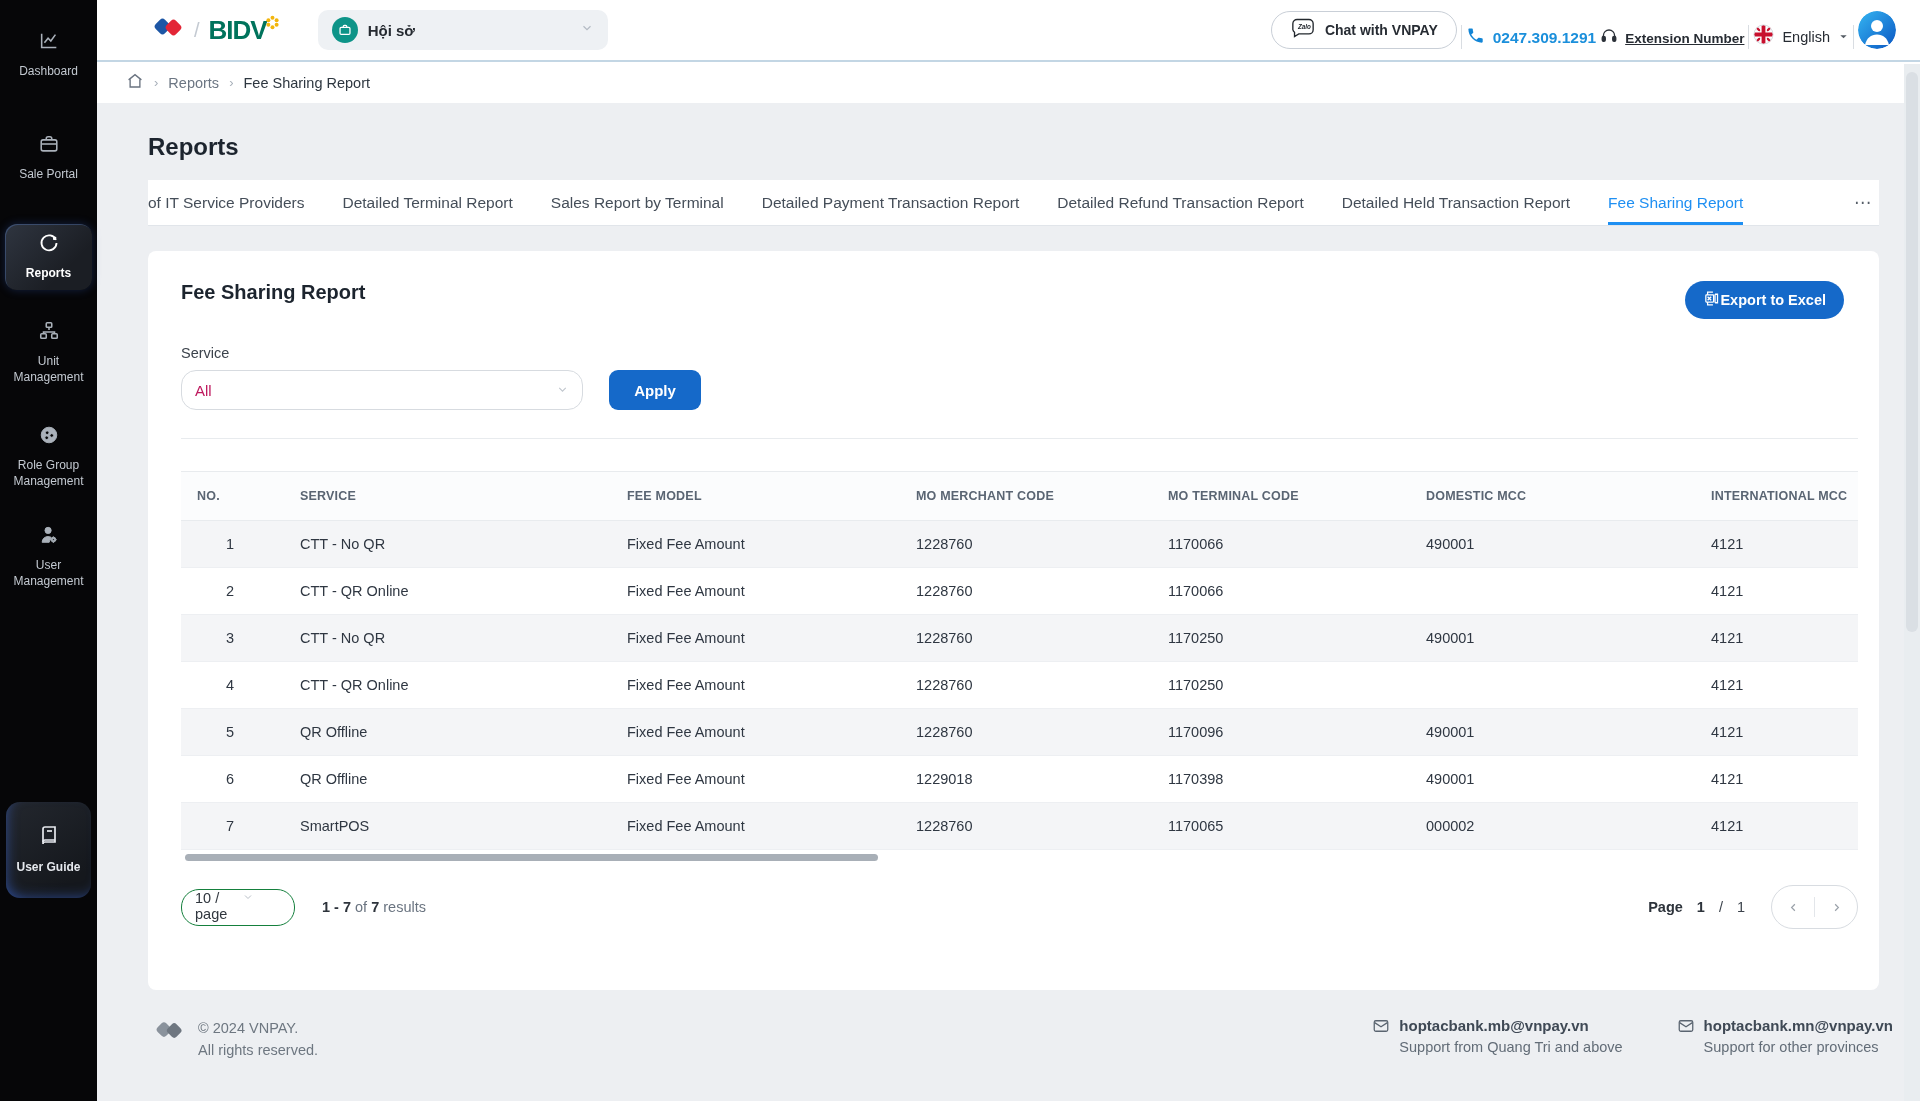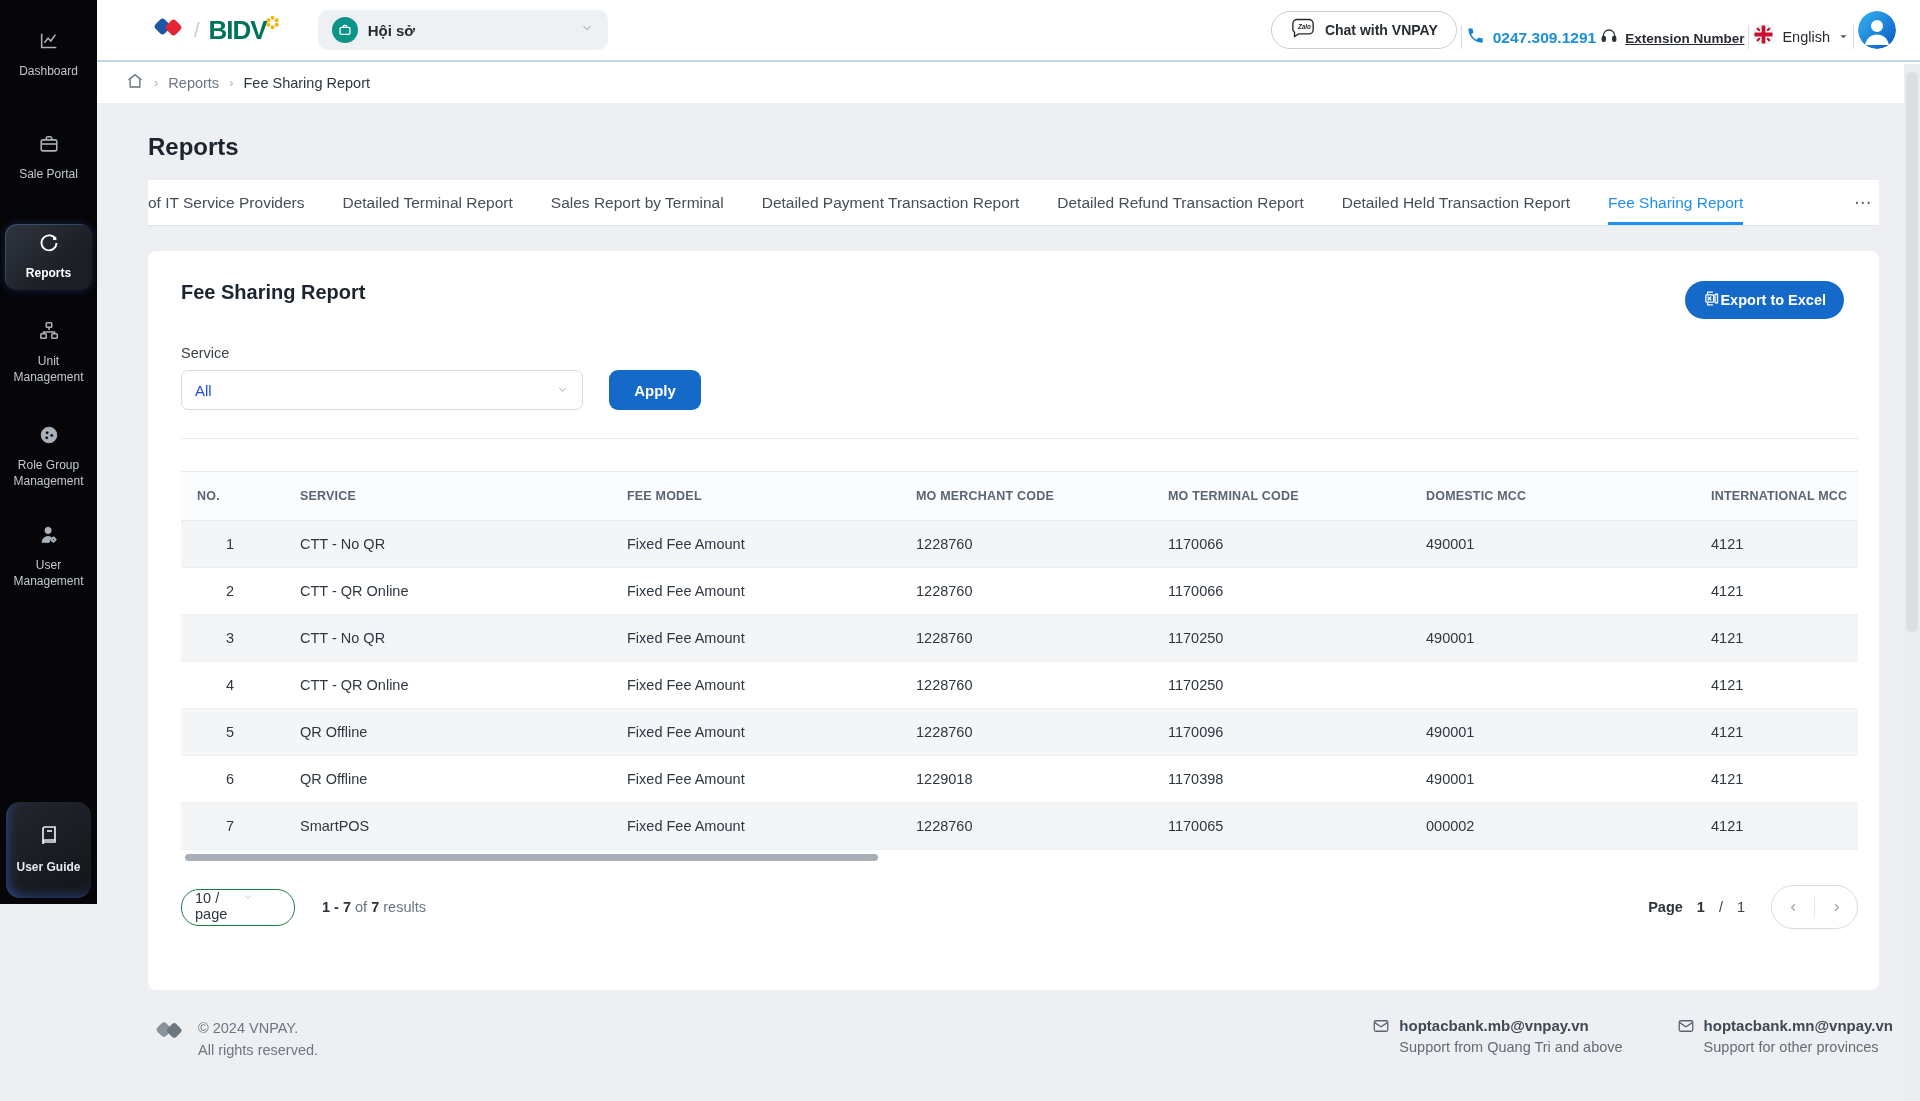--- a/index.html
+++ b/index.html
@@ -1,20 +1,20 @@
 <!DOCTYPE html>
 <html><head>
 <meta charset="utf-8">
 <style>
   * { margin:0; padding:0; box-sizing:border-box; }
   html,body { width:1920px; height:1101px; overflow:hidden; background:#edeff2;
               font-family:"Liberation Sans","DejaVu Sans",sans-serif; }
 
   
-  .sidebar { position:fixed; left:0; top:0; width:97px; height:904px; background:#060608; z-index:30; }
+  .sidebar { position:fixed; left:0; top:0; width:97px; height:1101px; background:#060608; z-index:30; }
   .sb-item { position:absolute; left:0; width:97px; display:flex; flex-direction:column; align-items:center;
              gap:7px; cursor:pointer; }
   .sb-item .sb-label { font-size:12px; color:#c3c9d1; text-align:center; line-height:1.35; padding:0 4px; }
   .sb-item svg { stroke:#aab1ba; }
   .sb-dashboard { top:30px; }
   .sb-sale { top:133px; }
   .sb-reports { top:224px; left:5px; width:87px; height:66px; border-radius:12px;
                 background:linear-gradient(135deg,#2f3540 0%,#1b1e24 70%);
                 box-shadow: inset 1px 1px 0 rgba(90,130,200,.35), 0 0 10px rgba(60,110,230,.25);
                 justify-content:center; }
@@ -81,22 +81,22 @@
   .card { margin-top:25px; width:1731px; height:739px; background:#ffffff; border-radius:8px; position:relative; }
   .card-head { display:flex; align-items:flex-start; padding:30px 35px 0 33px; }
   .card-title { font-size:20px; font-weight:700; color:#1c242e; }
   .export-btn { margin-left:auto; height:38px; background:#1569c9; border:none; border-radius:19px; color:#fff;
                 display:flex; align-items:center; padding:0 18px; font-size:14.5px; font-weight:600;
                 cursor:pointer; font-family:inherit; }
 
   .filters { display:flex; align-items:flex-end; gap:26px; padding:26px 0 0 33px; }
   .f-group { display:flex; flex-direction:column; gap:9px; }
   .f-label { font-size:14.5px; color:#3c434c; }
-  .f-select, .f-input { width:402px; height:40px; border:1px solid #d7dbe0; border-radius:7px; background:#fff;
-                display:flex; align-items:center; padding:0 13px; font-size:15px; color:#1d4ed8; cursor:pointer; }
+  .f-select, .f-input { width:402px; height:40px; border:1px solid #d7dbe0; border-radius:15px; background:#fff;
+                display:flex; align-items:center; padding:0 13px; font-size:15px; color:#be185d; cursor:pointer; }
   .f-input { width:399px; }
   .f-fill { flex:1; }
   .apply-btn { height:40px; width:92px; background:#1569c9; color:#fff; border:none; border-radius:9px;
                font-size:15px; font-weight:600; cursor:pointer; font-family:inherit; }
 
   .card-divider { margin:28px 21px 0 33px; border-top:1px solid #e8ebee; }
 
   
   .table-wrap { margin:32px 21px 0 33px; width:1677px; overflow:hidden; }
   table { border-collapse:collapse; width:1850px; table-layout:fixed; }

